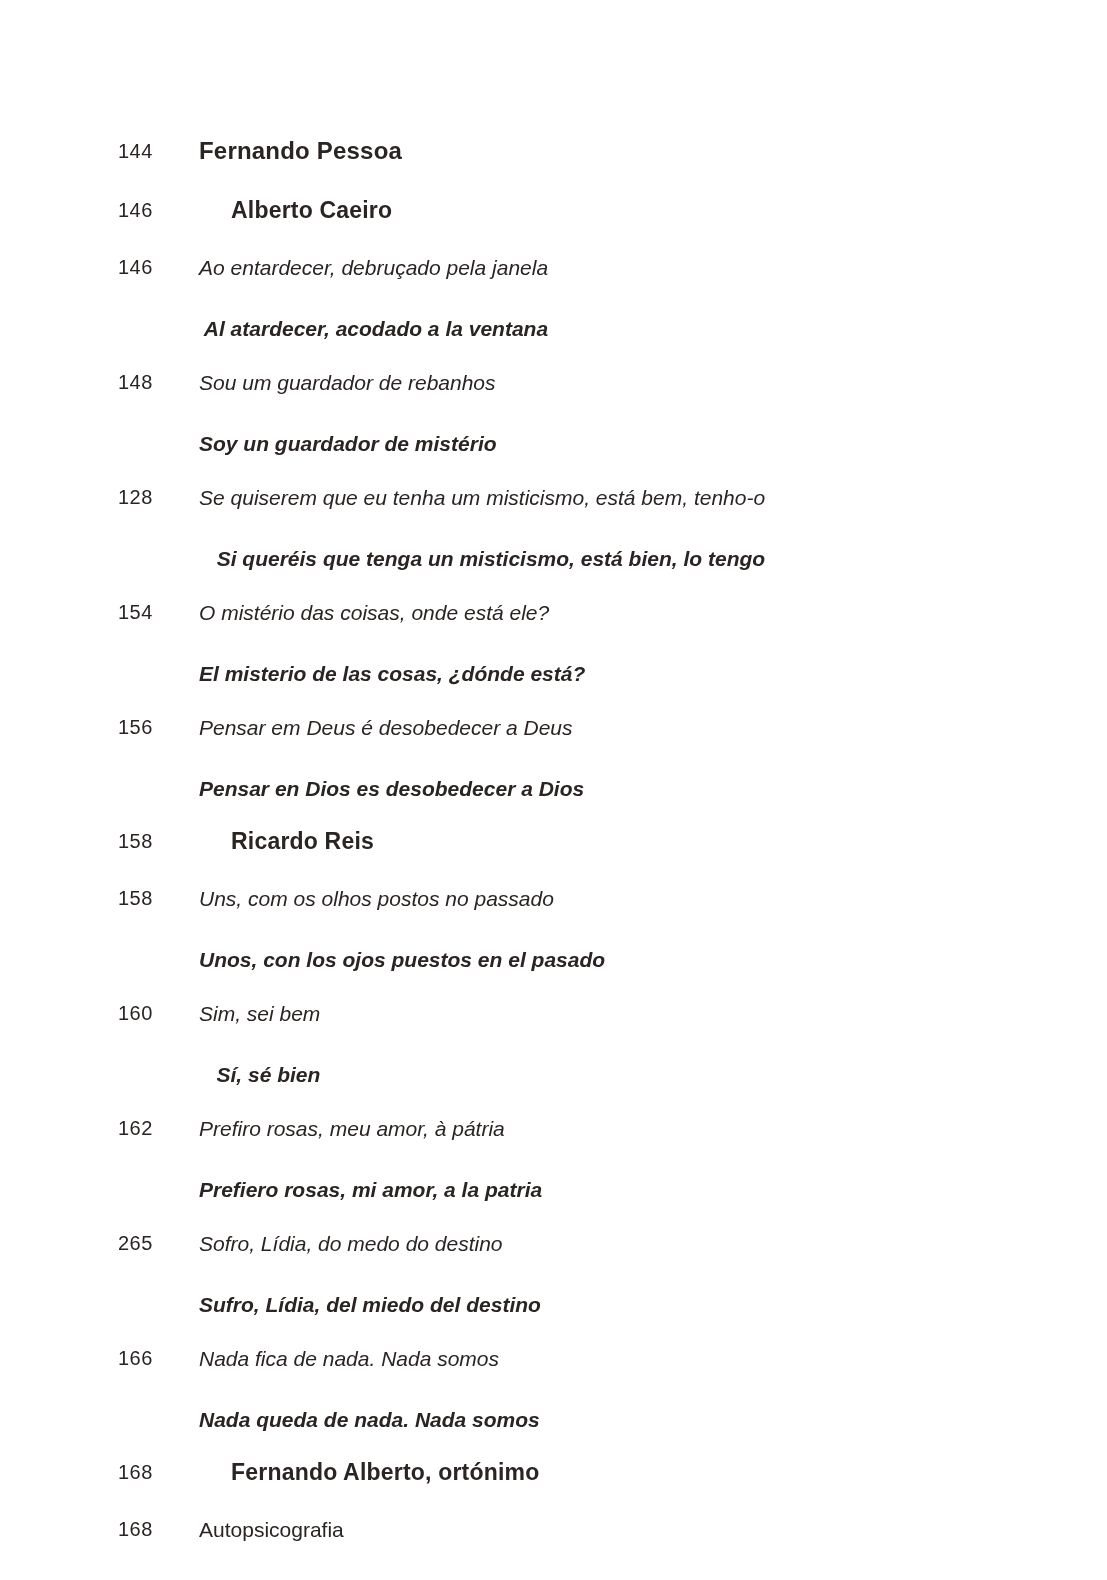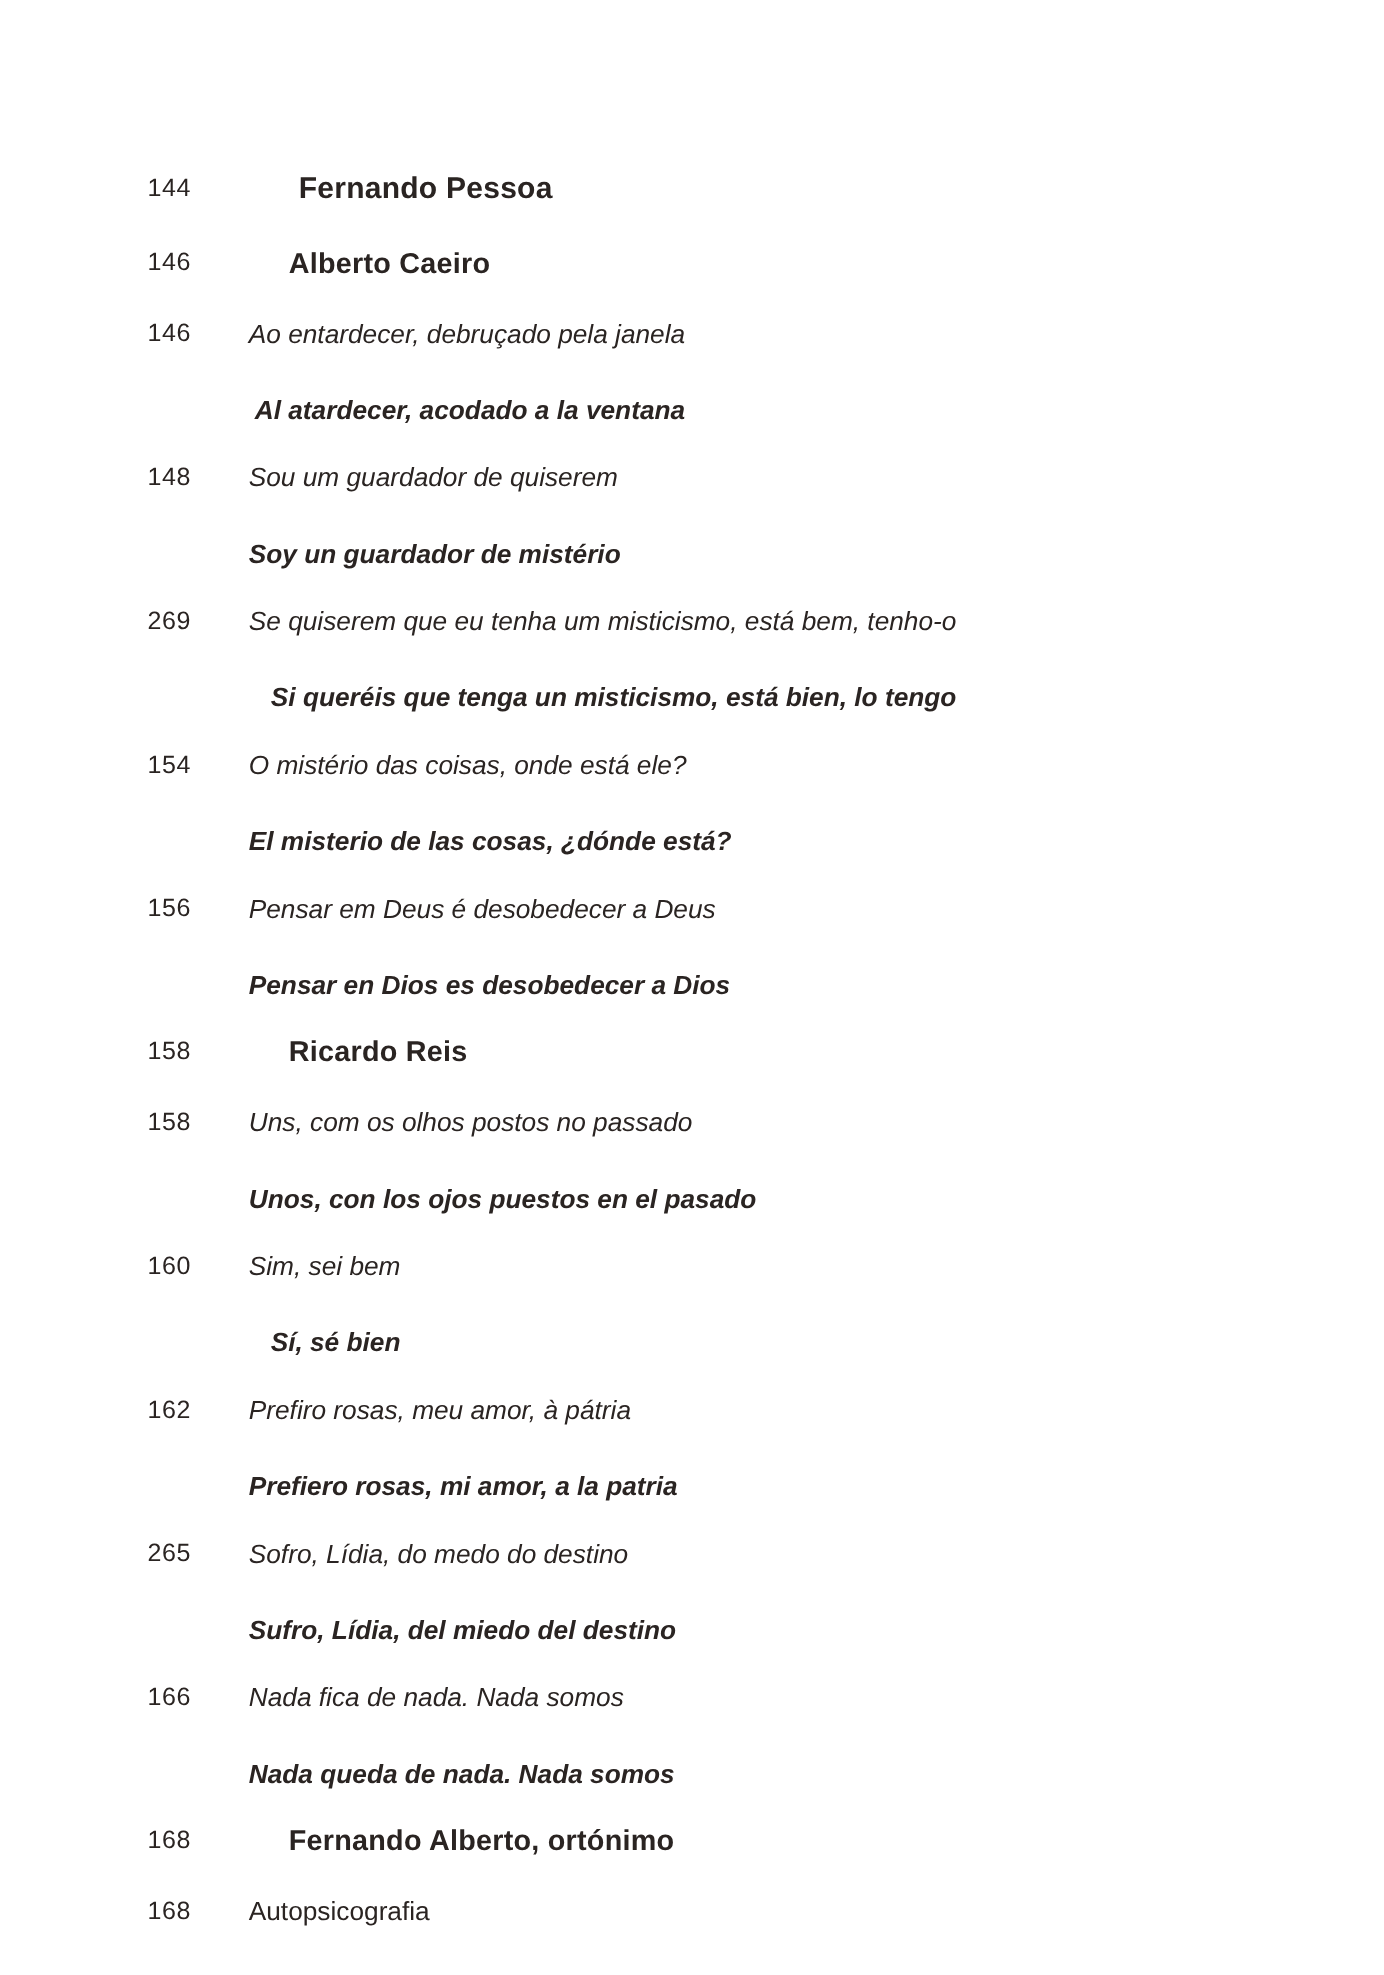--- a/index.html
+++ b/index.html
@@ -23,21 +23,21 @@
     align-items: flex-start;
   }
   .pagenum {
     flex: 0 0 81px;
     font-size: 20px;
     line-height: 29px;
     font-weight: 400;
     color: #2a2422;
     letter-spacing: 0.5px;
   }
-  .main-heading-row { margin-bottom: 28px; gap: 40px; }
+  .main-heading-row { margin-bottom: 28px; }
   .main-heading-row .pagenum { line-height: 36px; }
   .main-title {
     font-size: 24px;
     line-height: 36px;
     font-weight: 700;
     letter-spacing: 0.2px;
   }
   .sub-heading-row { margin-bottom: 29px; }
   .sub-heading-row .pagenum { line-height: 27px; }
   .sub-title {
@@ -90,28 +90,28 @@
     <span class="pagenum">146</span>
     <span class="lines">
       <span class="line-pt">Ao entardecer, debruçado pela janela</span>
       <span class="line-es">Al atardecer, acodado a la ventana</span>
     </span>
   </div>
 
   <div class="row entry-row">
     <span class="pagenum">148</span>
     <span class="lines">
-      <span class="line-pt">Sou um guardador de quiserem</span>
+      <span class="line-pt">Sou um guardador de rebanhos</span>
       <span class="line-es">Soy un guardador de mistério</span>
     </span>
   </div>
 
 
   <div class="row entry-row">
-    <span class="pagenum">269</span>
+    <span class="pagenum">128</span>
     <span class="lines">
       <span class="line-pt">Se quiserem que eu tenha um misticismo, está bem, tenho-o</span>
       <span class="line-es">Si queréis que tenga un misticismo, está bien, lo tengo</span>
     </span>
   </div>
 
   <div class="row entry-row">
     <span class="pagenum">154</span>
     <span class="lines">
       <span class="line-pt">O mistério das coisas, onde está ele?</span>

